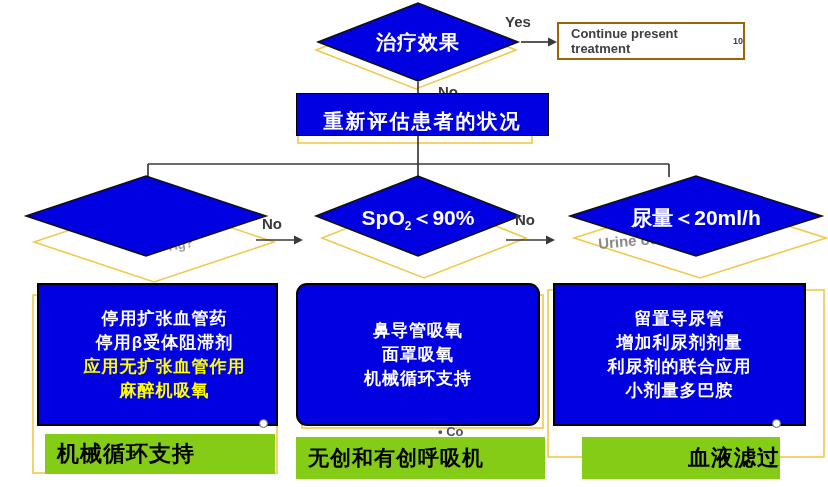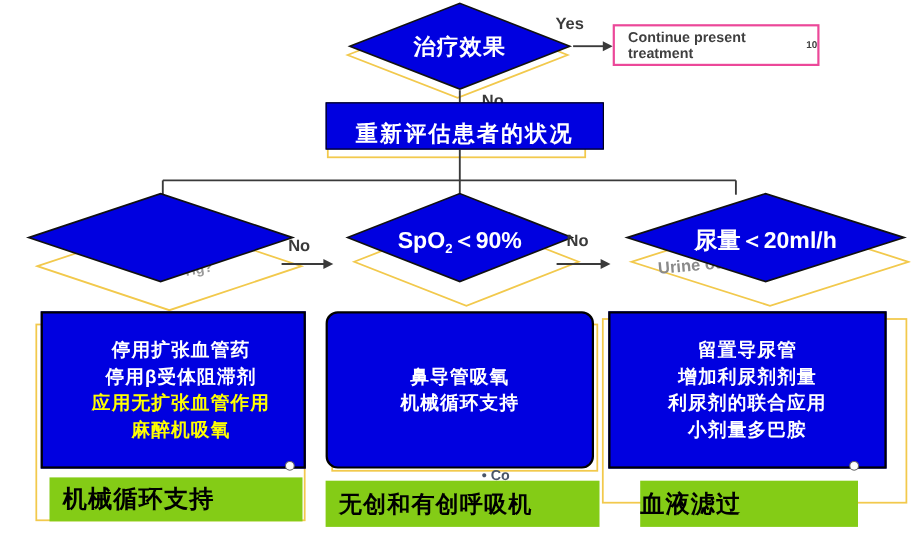--- a/index.html
+++ b/index.html
@@ -9,21 +9,21 @@
   }
   .stage svg{position:absolute;left:0;top:0;z-index:0;}
   .abs{position:absolute;}
   .diamond-label{
     z-index:3;color:#ffffff;font-weight:bold;text-align:center;
     letter-spacing:1px;
   }
   .lbl-en{color:#3a3a3a;font-size:15px;font-weight:bold;z-index:1;}
   .box-continue{
     left:557px;top:22px;width:188px;height:38px;
-    background:#ffffff;border:2px solid #ec4899;z-index:2;
+    background:#ffffff;border:2px solid #a16207;z-index:2;
     display:flex;align-items:center;padding-left:12px;box-sizing:border-box;
     color:#3f3f3f;font-size:13px;font-weight:bold;
   }
   .box-continue sup{font-size:9px;}
   .box-reassess{
     left:296px;top:93px;width:253px;height:43px;z-index:2;
     background:#0000e0;border:1px solid #000;box-sizing:border-box;
     display:flex;align-items:flex-end;justify-content:center;
     color:#fff;font-size:20px;font-weight:bold;letter-spacing:2px;
   }
@@ -116,35 +116,36 @@
   <div class="abs diamond-label" style="left:586px;top:204px;width:220px;font-size:21px;letter-spacing:0;">尿量＜20ml/h</div>
 
   <div class="abs action-box" style="left:37px;width:241px;padding-left:14px;">
     <div class="action-line">停用扩张血管药</div>
     <div class="action-line">停用β受体阻滞剂</div>
     <div class="action-line yellow">应用无扩张血管作用</div>
     <div class="action-line yellow">麻醉机吸氧</div>
   </div>
   <div class="abs action-box" style="left:296px;width:244px;border-radius:11px;">
     <div class="action-line">鼻导管吸氧</div>
+    <div class="action-line">面罩吸氧</div>
     <div class="action-line">机械循环支持</div>
   </div>
   <div class="abs action-box" style="left:553px;width:253px;">
     <div class="action-line">留置导尿管</div>
     <div class="action-line">增加利尿剂剂量</div>
     <div class="action-line">利尿剂的联合应用</div>
     <div class="action-line">小剂量多巴胺</div>
   </div>
 
   <div class="abs bottom-box" style="left:45px;top:434px;width:230px;height:40px;padding-left:12px;font-size:22px;">
     <span>机械循环支持</span>
   </div>
   <div class="abs bottom-box" style="left:296px;top:437px;width:249px;height:42px;padding-left:12px;">
     <span>无创和有创呼吸机</span>
   </div>
-  <div class="abs bottom-box" style="left:582px;top:437px;width:198px;height:42px;justify-content:flex-start;font-size:22px;">
+  <div class="abs bottom-box" style="left:582px;top:437px;width:198px;height:42px;justify-content:flex-end;font-size:22px;">
     <span>血液滤过</span>
   </div>
 
   <div class="abs ring" style="left:259px;top:419px;"></div>
   <div class="abs ring" style="left:772px;top:419px;"></div>
 
 </div>
 
 </body></html>

